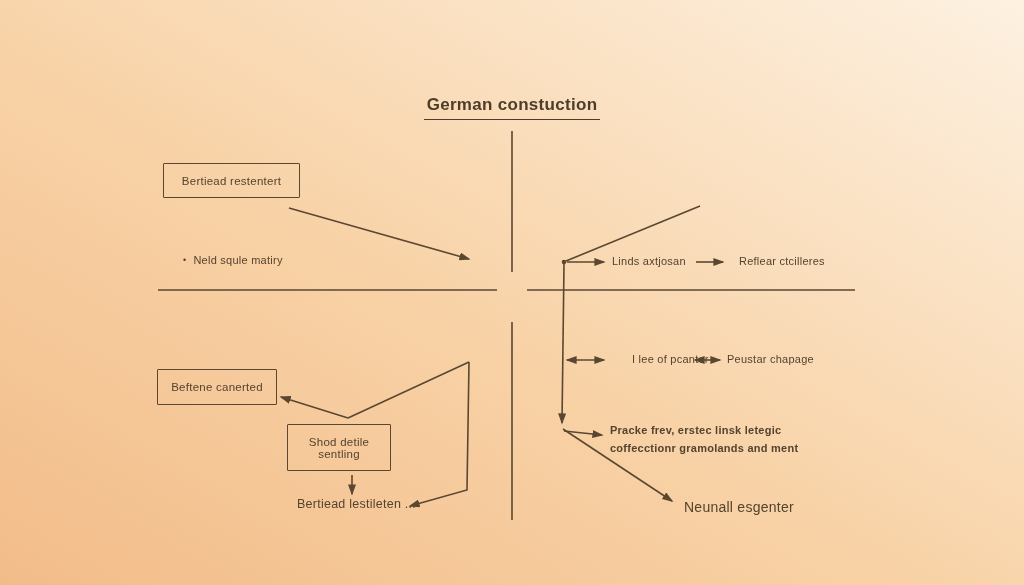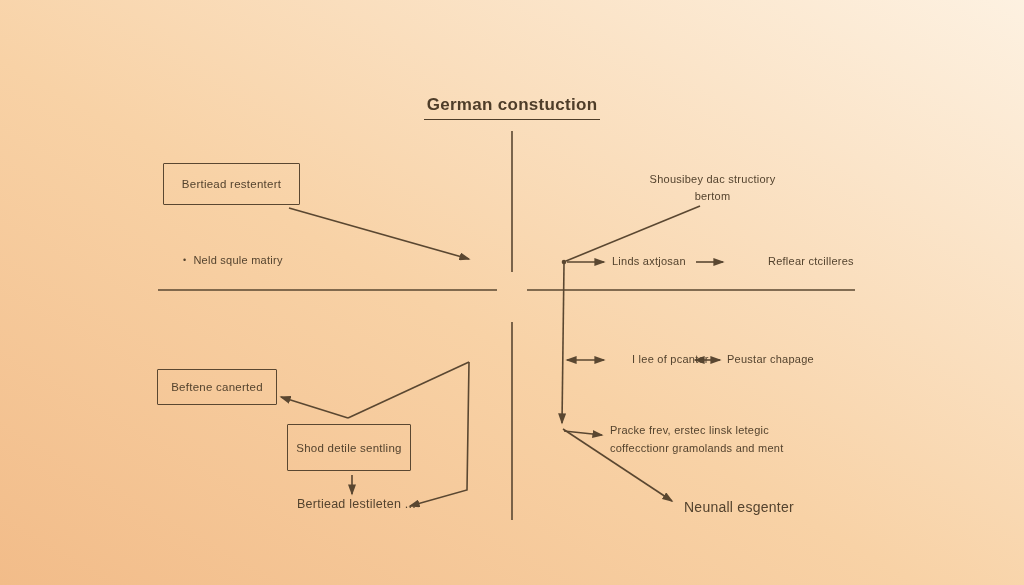--- a/index.html
+++ b/index.html
@@ -30,21 +30,21 @@
     display:inline-block;font-size:17px;font-weight:600;color:#4e3d29;
     letter-spacing:.3px;border-bottom:1.6px solid #4e3d29;padding:0 3px 4px 3px;
   }
   .dbox{
     position:absolute;border:1.5px solid var(--ink);border-radius:1px;
     display:flex;align-items:center;justify-content:center;
     font-size:11.5px;letter-spacing:.25px;color:#54432e;text-align:center;
     background:transparent;
   }
   .bullet-row{display:flex;gap:7px;align-items:center;}
-  .two-line{line-height:17.5px;white-space:nowrap;}
+  .two-line{line-height:17.5px;white-space:nowrap;font-weight:bold;}
   .center-text{text-align:center;line-height:17px;}
 </style>
 </head>
 <body>
 
 <div class="stage">
 
   <svg class="lines" width="1024" height="585" viewBox="0 0 1024 585">
     <defs>
       <marker id="arrow" viewBox="0 0 7 5" refX="6" refY="2.5" markerWidth="7" markerHeight="5" orient="auto-start-reverse">
@@ -73,44 +73,40 @@
     <path class="stroke" d="M281,397 L348,418" marker-start="url(#arrow)"></path>
     <path class="stroke" d="M348,418 L469,362"></path>
     <path class="stroke" d="M469,362 L467,490 L410,506" marker-end="url(#arrow)"></path>
     <line x1="352" y1="475" x2="352" y2="494" marker-end="url(#arrow)"></line>
   </svg>
 
   <div class="title">
     <span>German constuction</span>
   </div>
 
-  <div class="dbox" style="left:163px;top:163px;width:137px;height:42px;">
+  <div class="dbox" style="left:163px;top:163px;width:137px;height:35px;">
     <span>Bertiead restentert</span>
   </div>
   <div class="label bullet-row" style="left:183px;top:254px;">
     <span style="font-size:9px;">•</span>
     <span>Neld squle matiry</span>
   </div>
 
-  <div class="label center-text" style="left:610px;top:171px;width:205px;white-space:normal;">
-    <div>Shousibey dac structiory</div>
-    <div>bertom</div>
-  </div>
   <div class="label" style="left:612px;top:255px;">Linds axtjosan</div>
-  <div class="label" style="left:768px;top:255px;">Reflear ctcilleres</div>
+  <div class="label" style="left:739px;top:255px;">Reflear ctcilleres</div>
 
   <div class="label" style="left:612px;top:353px;margin-left:20px;">I lee of pcanter</div>
   <div class="label" style="left:727px;top:353px;">Peustar chapage</div>
   <div class="label two-line" style="left:610px;top:422px;">
     <div>Pracke frev, erstec linsk letegic</div>
     <div>coffecctionr gramolands and ment</div>
   </div>
   <div class="label" style="left:684px;top:499px;font-size:14px;">Neunall esgenter</div>
 
   <div class="dbox" style="left:157px;top:369px;width:120px;height:36px;">
     <span>Beftene canerted</span>
   </div>
-  <div class="dbox" style="left:287px;top:424px;width:124px;height:47px;">
+  <div class="dbox" style="left:287px;top:424px;width:104px;height:47px;">
     <span>Shod detile sentling</span>
   </div>
   <div class="label" style="left:297px;top:497px;font-size:12.5px;">Bertiead lestileten ...</div>
 
 </div>
 
 </body></html>

